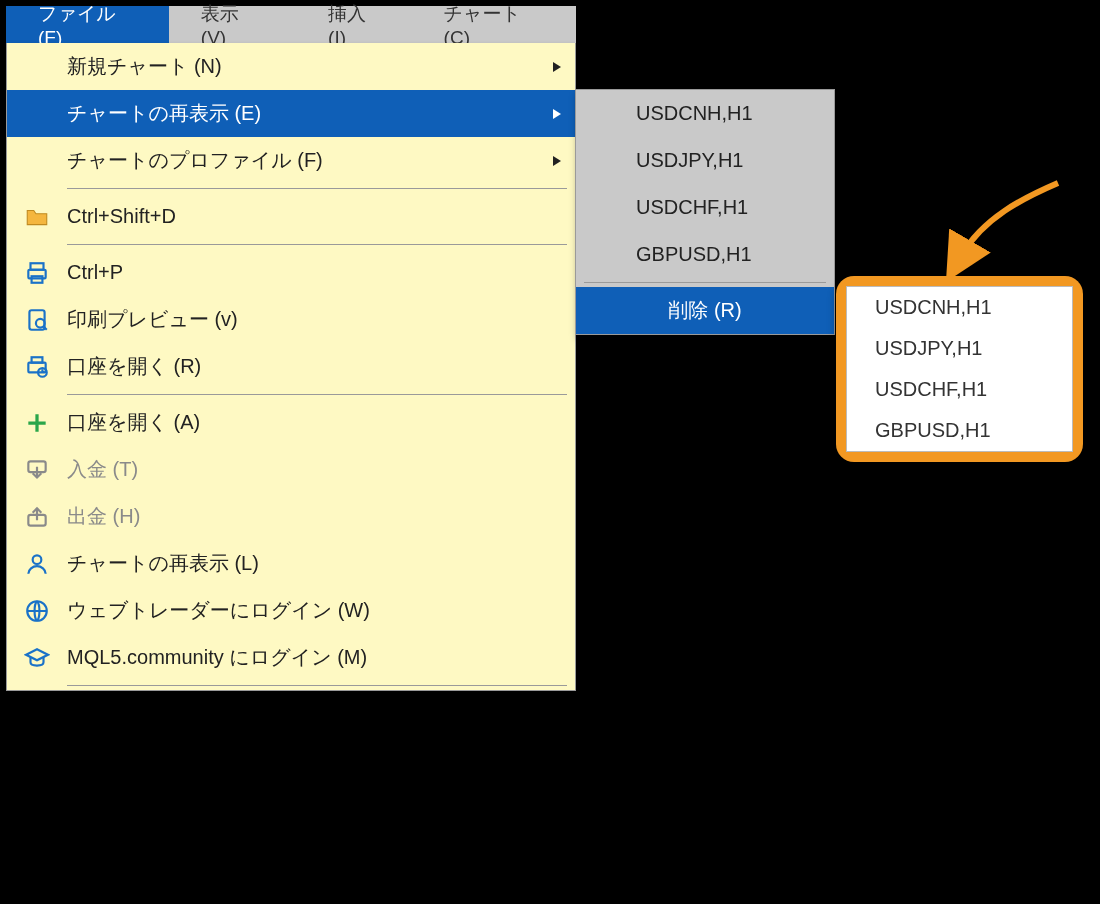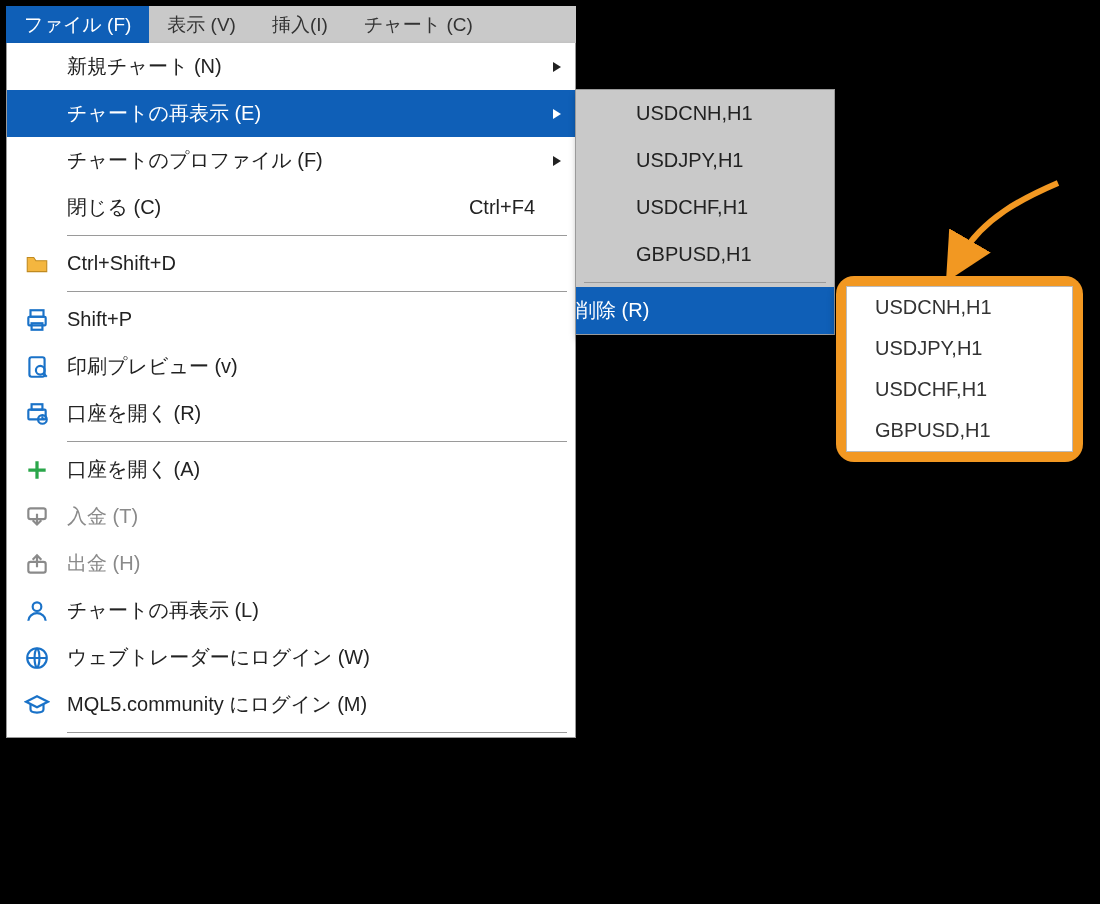--- a/index.html
+++ b/index.html
@@ -1,37 +1,37 @@
 <!DOCTYPE html>
 <html><head>
 <meta charset="utf-8">
 <style>
   html,body{margin:0;padding:0;background:#000;font-family:"Segoe UI","Meiryo","Yu Gothic",sans-serif;width:1100px;height:904px;overflow:hidden}
   *{box-sizing:border-box}
   .stage{position:relative;width:1100px;height:904px;border:3px solid #000;border-radius:6px;background:#000}
   
   .menubar{position:absolute;left:3px;top:3px;width:570px;height:37px;background:#c9c9c9;display:flex;align-items:stretch;font-size:19px}
-  .menubar .tab{display:flex;align-items:center;padding:0 18px;color:#333;cursor:default}
+  .menubar .tab{display:flex;align-items:center;padding:0 32px;color:#333;cursor:default}
   .menubar .tab.selected{background:#0f5fb7;color:#fff}
   
-  .dropdown{position:absolute;left:3px;top:40px;width:570px;background:#ffffff;border:1px solid #9a9a9a;border-top:none;box-shadow:2px 4px 6px rgba(0,0,0,.4)}
+  .dropdown{position:absolute;left:3px;top:40px;width:570px;background:#fef9c3;border:1px solid #9a9a9a;border-top:none;box-shadow:2px 4px 6px rgba(0,0,0,.4)}
   .mi{display:flex;align-items:center;height:47px;font-size:20px;color:#222;position:relative}
   .mi.disabled{color:#8a8a8a}
   .mi.sel{background:#0f5fb7;color:#fff}
   .mi .ic{width:60px;display:flex;align-items:center;justify-content:center}
   .mi .lbl{flex:1;white-space:nowrap}
   .mi .acc{padding-right:40px;white-space:nowrap}
   .mi .chev{position:absolute;right:14px;top:50%;transform:translateY(-50%);width:0;height:0;border-top:5px solid transparent;border-bottom:5px solid transparent;border-left:8px solid #222}
   .mi.sel .chev{border-left-color:#fff}
   .sep{height:1px;margin:4px 8px 4px 60px;background:#9a9a9a}
   .ic svg{width:26px;height:26px}
   
   .submenu{position:absolute;left:572px;top:86px;width:260px;background:#c9c9c9;border:1px solid #9a9a9a;box-shadow:3px 4px 8px rgba(0,0,0,.45)}
   .smi{display:flex;align-items:center;height:47px;font-size:20px;color:#222;padding-left:60px}
-  .smi.sel{background:#0f5fb7;color:#fff;justify-content:flex-start;padding-left:0}
+  .smi.sel{background:#0f5fb7;color:#fff;justify-content:center;padding-left:0}
   .subsep{height:1px;margin:4px 8px;background:#9a9a9a}
   
   .popup-wrap{position:absolute;left:833px;top:273px;width:247px;background:#f29822;border-radius:18px;padding:10px;box-shadow:0 4px 8px rgba(0,0,0,.35)}
   .popup{background:#fff;border:1px solid #bbb;font-size:20px;color:#333}
   .pi{padding:9px 28px}
   
   .arrow{position:absolute;left:940px;top:175px;width:120px;height:100px;pointer-events:none}
 </style>
 </head>
 <body>
@@ -62,44 +62,39 @@
     <div class="mi sel">
       <span class="ic"></span>
       <span class="lbl">チャートの再表示 (E)</span>
       <span class="chev"></span>
     </div>
     <div class="mi">
       <span class="ic"></span>
       <span class="lbl">チャートのプロファイル (F)</span>
       <span class="chev"></span>
     </div>
-    <div class="mi">
-      <span class="ic"></span>
-      <span class="lbl">閉じる (C)</span>
-      <span class="acc">Ctrl+F4</span>
-    </div>
     <div class="sep"></div>
     <div class="mi">
       <span class="ic">
           <svg viewBox="0 0 24 24" fill="#f4b63f" stroke="#c08a20" stroke-width="1">
             <path d="M3 6h6l2 3h10v10H3z"></path>
           </svg>
         </span>
       <span class="acc">Ctrl+Shift+D</span>
     </div>
     <div class="sep"></div>
     <div class="mi">
       <span class="ic">
           <svg viewBox="0 0 24 24" fill="none" stroke="#1a72c8" stroke-width="2">
             <rect x="6" y="3" width="12" height="6"></rect>
             <rect x="4" y="9" width="16" height="8" rx="1"></rect>
             <rect x="7" y="15" width="10" height="6"></rect>
           </svg>
         </span>
-      <span class="acc">Shift+P</span>
+      <span class="acc">Ctrl+P</span>
     </div>
     <div class="mi">
       <span class="ic">
           <svg viewBox="0 0 24 24" fill="none" stroke="#1a72c8" stroke-width="2">
             <rect x="5" y="3" width="14" height="18" rx="2"></rect>
             <circle cx="15" cy="15" r="4"></circle>
             <path d="M18 18l3 3"></path>
           </svg>
         </span>
       <span class="lbl">印刷プレビュー (v)</span>

